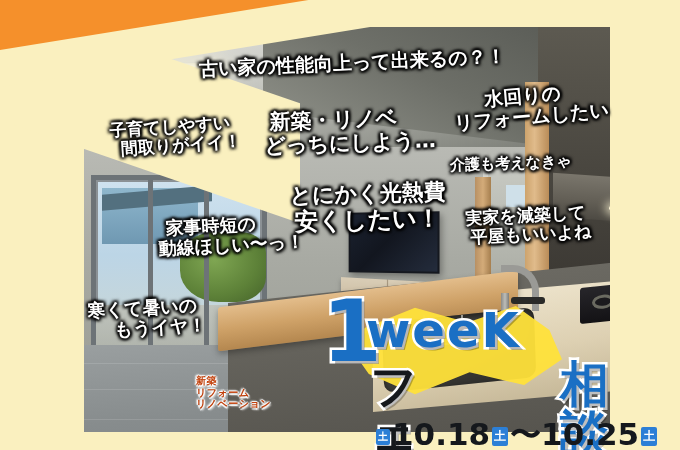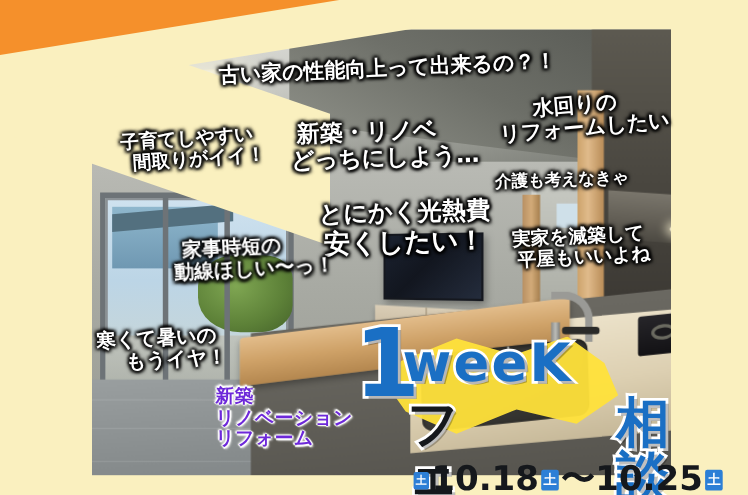--- a/index.html
+++ b/index.html
@@ -245,21 +245,21 @@
   #bub-jikka    { left:466px; top:206px; font-size:17px; transform:rotate(-3deg); }
   #bub-jikka .l2 { margin-left:4px; }
   #bub-samukute { left:88px;  top:298px; font-size:18px; transform:rotate(-3deg); }
   #bub-samukute .l2 { margin-left:26px; }
 
   
   .logo-zone { position:absolute; left:0; bottom:0; width:680px; height:150px; z-index:40; }
 
   .small-cat {
     position:absolute; left:196px; bottom:40px;
-    font-size:17px; font-weight:bold; color:#6d28d9; line-height:1.16;
+    font-size:10px; font-weight:bold; color:#c2410c; line-height:1.16;
     text-shadow:
       1.5px 0 1px #fff, -1.5px 0 1px #fff, 0 1.5px 1px #fff, 0 -1.5px 1px #fff,
       1.5px 1.5px 2px #fff, -1.5px -1.5px 2px #fff;
     letter-spacing:.5px;
   }
   .small-cat span { display:block; }
 
   .logo-big { position:absolute; left:322px; bottom:28px; z-index:45; }
   .logo-row1 { position:relative; height:60px; }
   .logo-1 {
@@ -423,22 +423,22 @@
 
   <div class="bub bub-hand" id="bub-samukute">
     <span class="l l1">寒くて暑いの</span>
     <span class="l l2">もうイヤ！</span>
   </div>
 
   <div class="logo-zone">
 
     <div class="small-cat">
       <span>新築</span>
+      <span>リフォーム</span>
       <span>リノベーション</span>
-      <span>リフォーム</span>
     </div>
 
     <div class="yellow-blob"></div>
 
     <div class="logo-big">
       <div class="logo-row1">
         <span class="logo-1">1</span>
         <span class="logo-week">weeK</span>
       </div>
       <div class="logo-row2">

